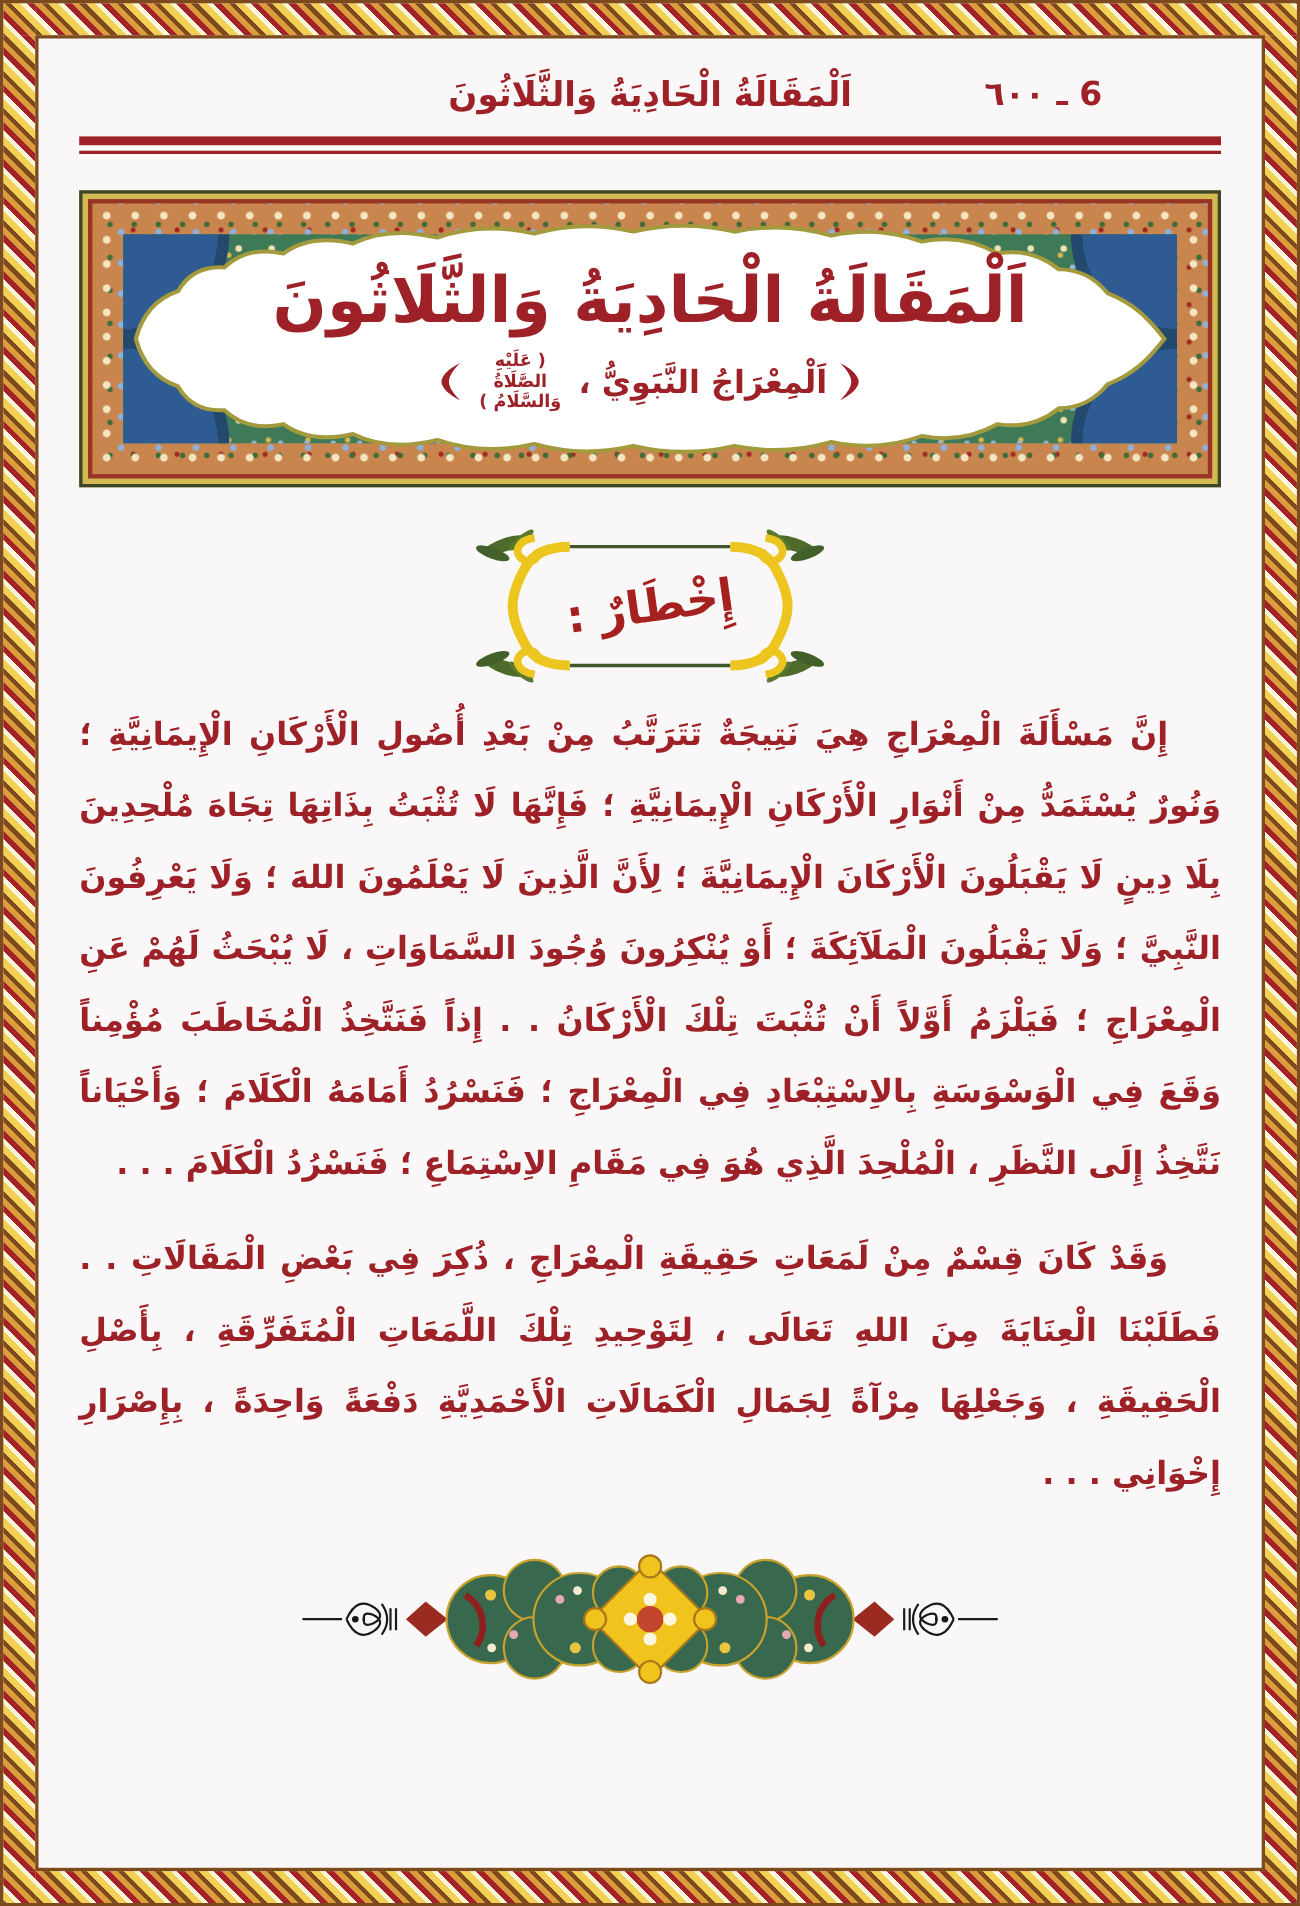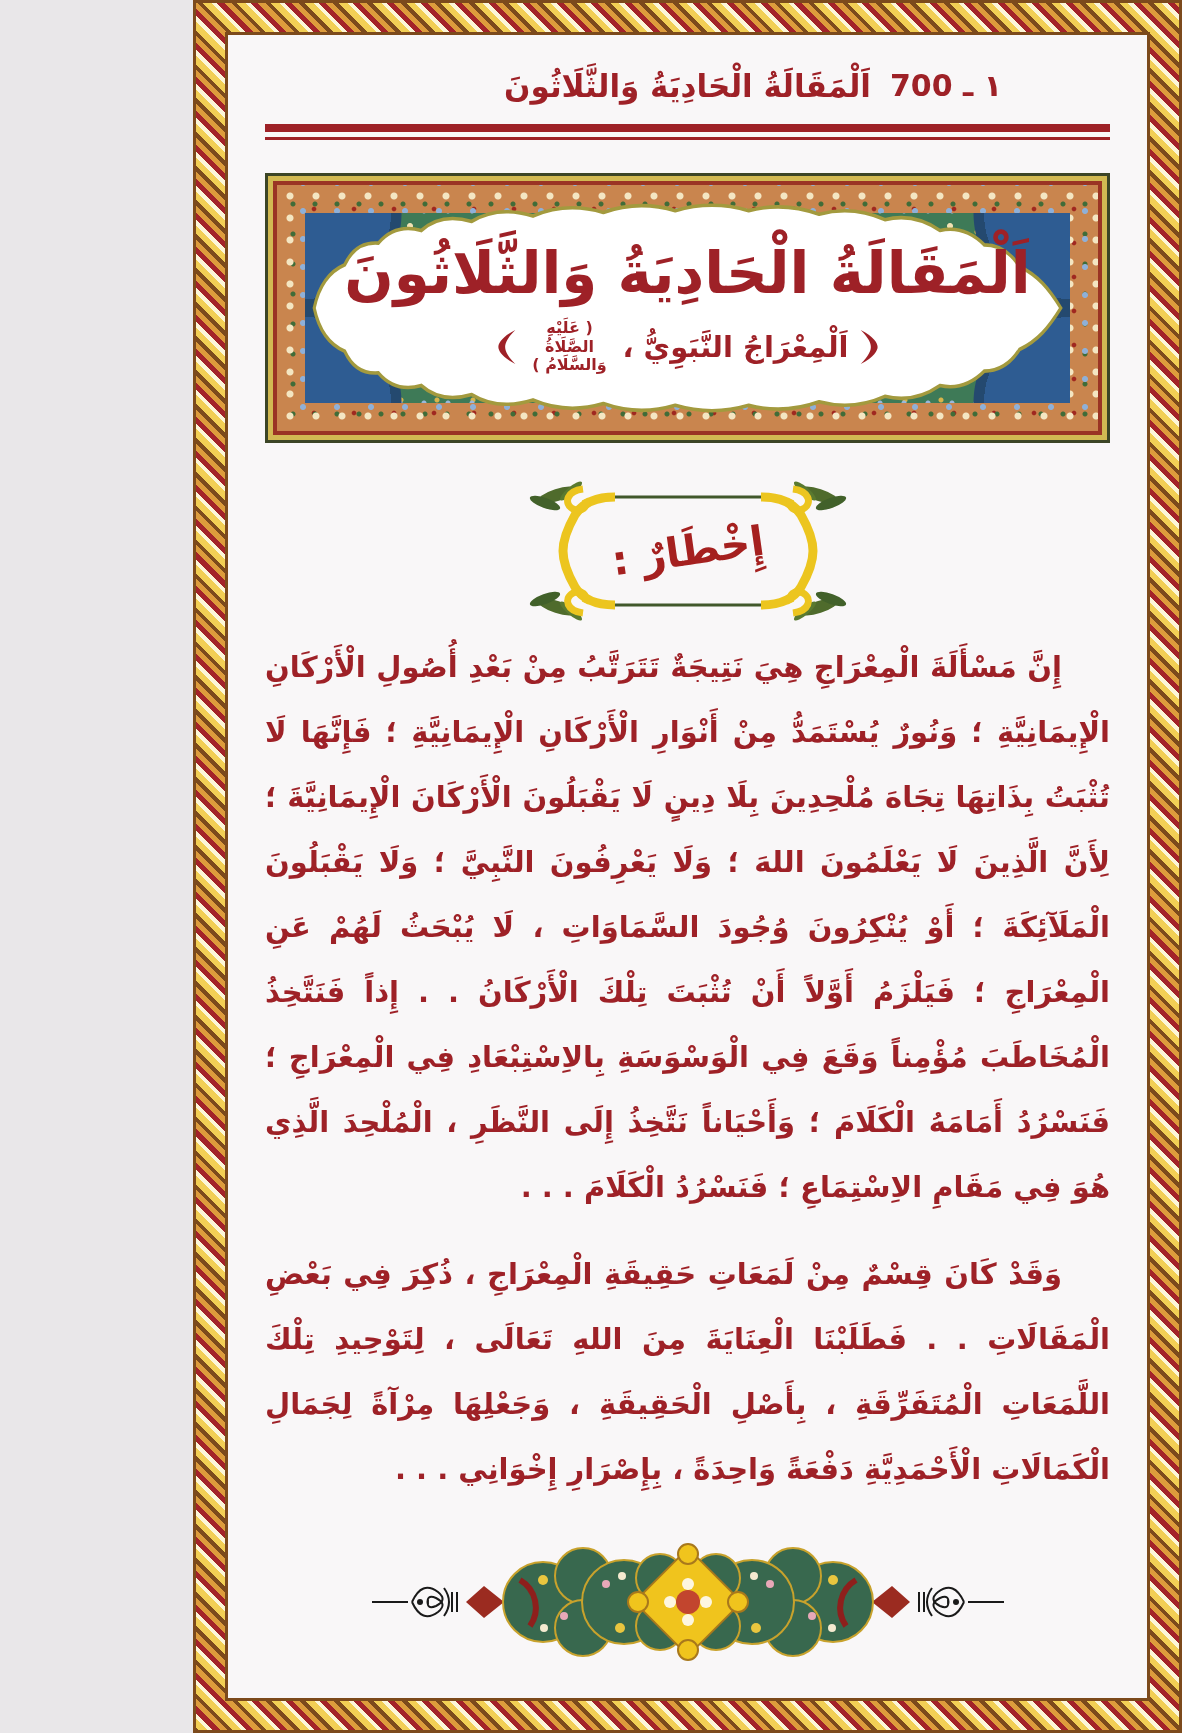--- a/index.html
+++ b/index.html
@@ -2,21 +2,21 @@
 <html lang="ar" dir="rtl"><head>
 <meta charset="utf-8">
 <style>
   html,body{margin:0;padding:0;}
   body{
     width:1182px;height:1733px;
     font-family:"DejaVu Sans",sans-serif;
     background:#e9e7e9;
   }
   .page{
-    position:relative;width:989px;height:1733px;
+    position:relative;width:1182px;height:1733px;
     background:#f9f7f8;overflow:hidden;
   }
 
   
   .chain-frame{
     position:absolute;inset:3px;
     border:29px solid;
     border-image:repeating-linear-gradient(45deg,
       #7c4a1c 0 2px,#f2cf55 2px 8px,#fcf6d8 8px 12px,
       #a32329 12px 17px,#dd9c3c 17px 22px,#7c4a1c 22px 24px) 29;
@@ -113,21 +113,21 @@
 <body>
 
 <div class="page">
 
   <div class="chain-frame"></div>
 
   <div class="content">
 
     <div class="page-header">
       <div class="running-title">اَلْمَقَالَةُ الْحَادِيَةُ وَالثَّلَاثُونَ</div>
-      <div class="page-number">١ ـ 700</div>
+      <div class="page-number">6 ـ ٦٠٠</div>
     </div>
     <div class="double-rule"></div>
 
     <div class="banner">
       <div class="banner-red">
         <div class="banner-orange">
           <div class="banner-green">
             <svg class="cartouche-svg" viewBox="0 0 1000 264" preserveAspectRatio="none">
               <path fill="#ffffff" stroke="#a39a3e" stroke-width="4" d="
                 M12,132 C18,108 30,92 52,84 Q66,58 96,60 Q118,38 152,46 Q178,26 218,36

